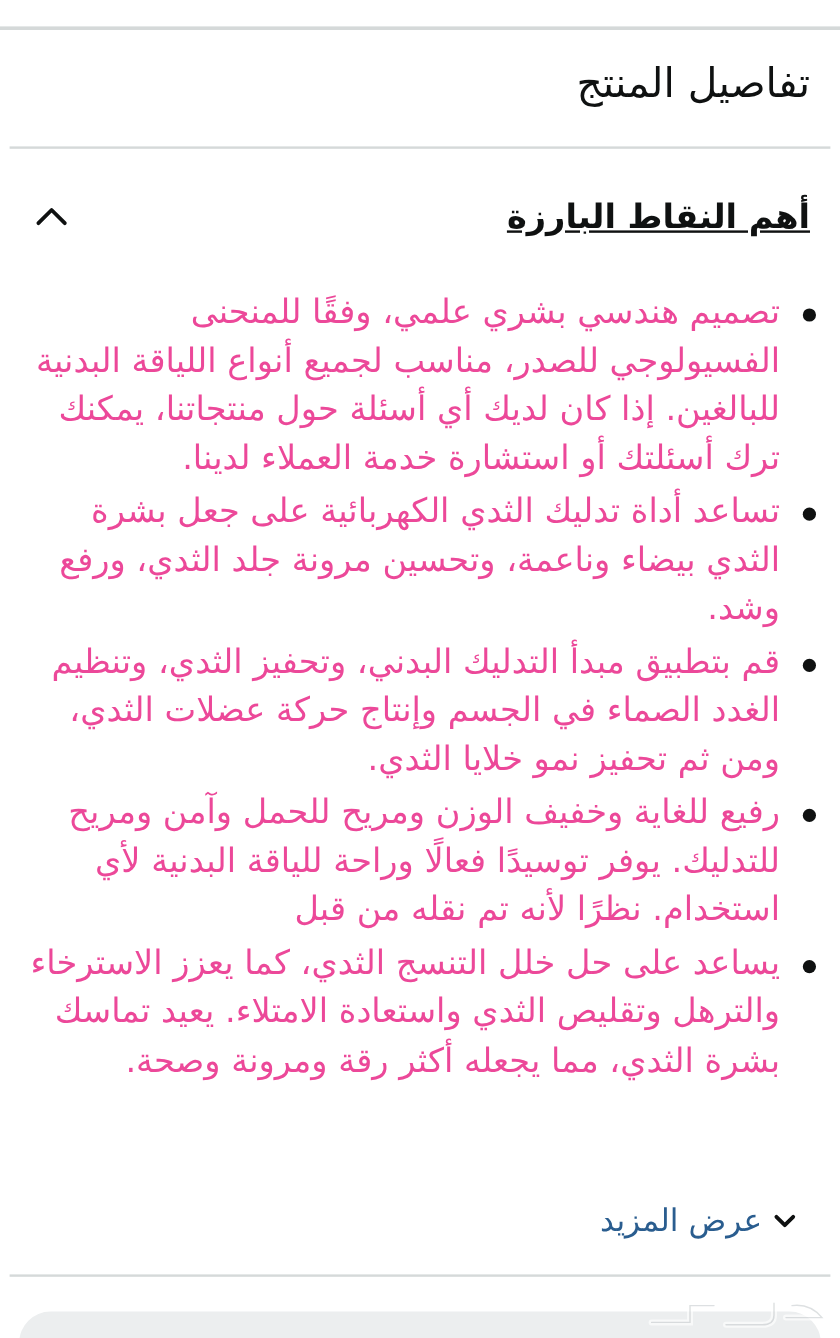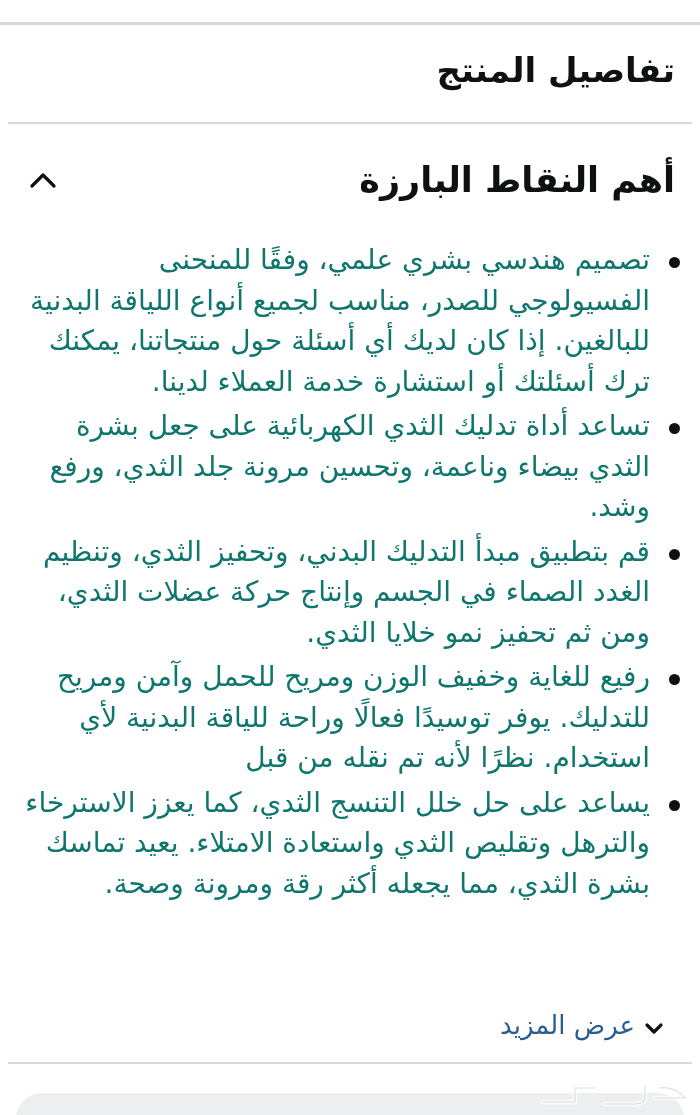--- a/index.html
+++ b/index.html
@@ -21,21 +21,21 @@
     top: 22px;
     height: 3px;
     background: #d5d9d9;
   }
   .page-title {
     position: absolute;
     right: 25px;
     top: 40px;
     margin: 0;
     font-size: 34px;
-    font-weight: bold;
+    font-weight: normal;
     direction: rtl;
     text-align: right;
     line-height: 60px;
   }
   .section-divider {
     position: absolute;
     left: 8px;
     right: 8px;
     top: 122px;
     height: 2px;
@@ -47,23 +47,24 @@
     right: 25px;
     top: 150px;
     height: 60px;
     display: flex;
     flex-direction: row-reverse;
     align-items: center;
     justify-content: space-between;
     cursor: pointer;
   }
   .section-title {
-    font-size: 35px;
+    font-size: 28px;
     font-weight: bold;
     direction: rtl;
+    text-decoration: underline;
   }
   .caret-up {
     width: 36px;
     height: 36px;
     display: flex;
     align-items: center;
     justify-content: center;
   }
   .bullets {
     position: absolute;
@@ -71,21 +72,21 @@
     left: 25px;
     top: 240px;
     height: 752px;
     overflow: hidden;
     direction: rtl;
     margin: 0;
     padding: 0 30px 0 0;
     list-style: none;
     font-size: 28px;
     line-height: 40.5px;
-    color: #0f766e;
+    color: #ec4899;
   }
   .bullets li {
     position: relative;
     margin-bottom: 4px;
   }
   .bullets li .dot {
     position: absolute;
     right: -30px;
     top: 17px;
     width: 11px;
@@ -101,21 +102,21 @@
     background: linear-gradient(to bottom, rgba(255,255,255,0) 0%, rgba(255,255,255,0.85) 45%, #ffffff 100%);
     pointer-events: none;
   }
   .show-more {
     position: absolute;
     right: 35px;
     top: 996px;
     height: 44px;
     display: flex;
     flex-direction: row-reverse;
-    align-items: flex-end;
+    align-items: center;
     gap: 8px;
     cursor: pointer;
     text-decoration: none;
   }
   .show-more-label {
     font-size: 26px;
     color: #2a5d8f;
     direction: rtl;
   }
   .chevron-down {

